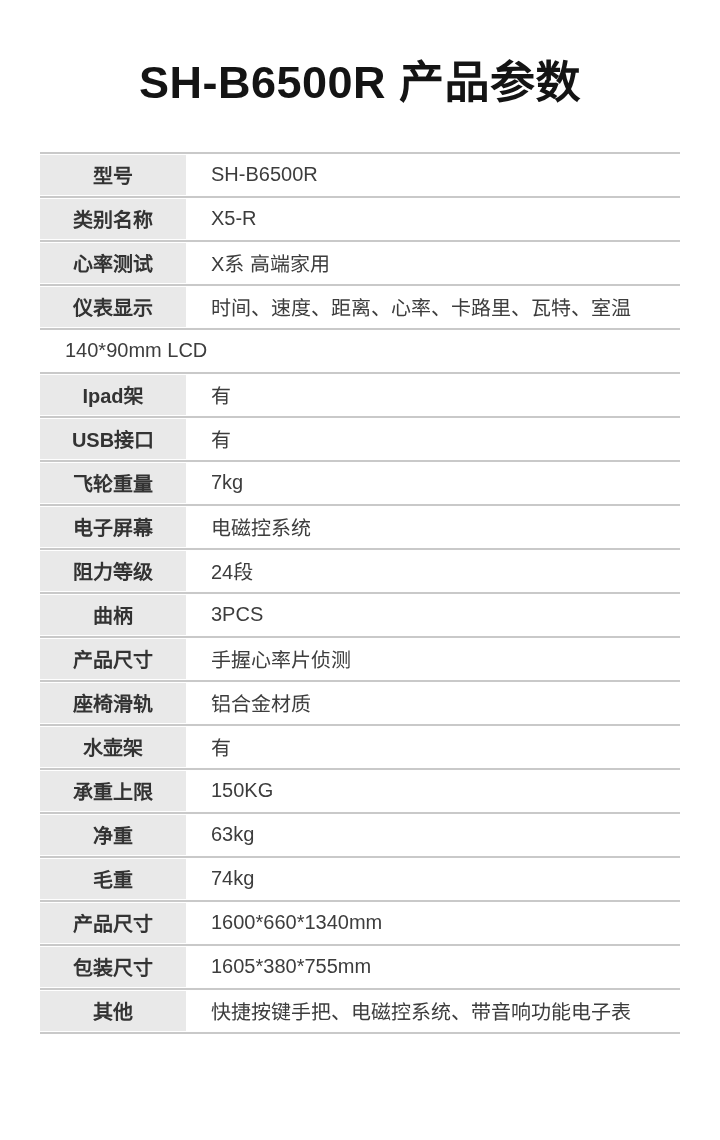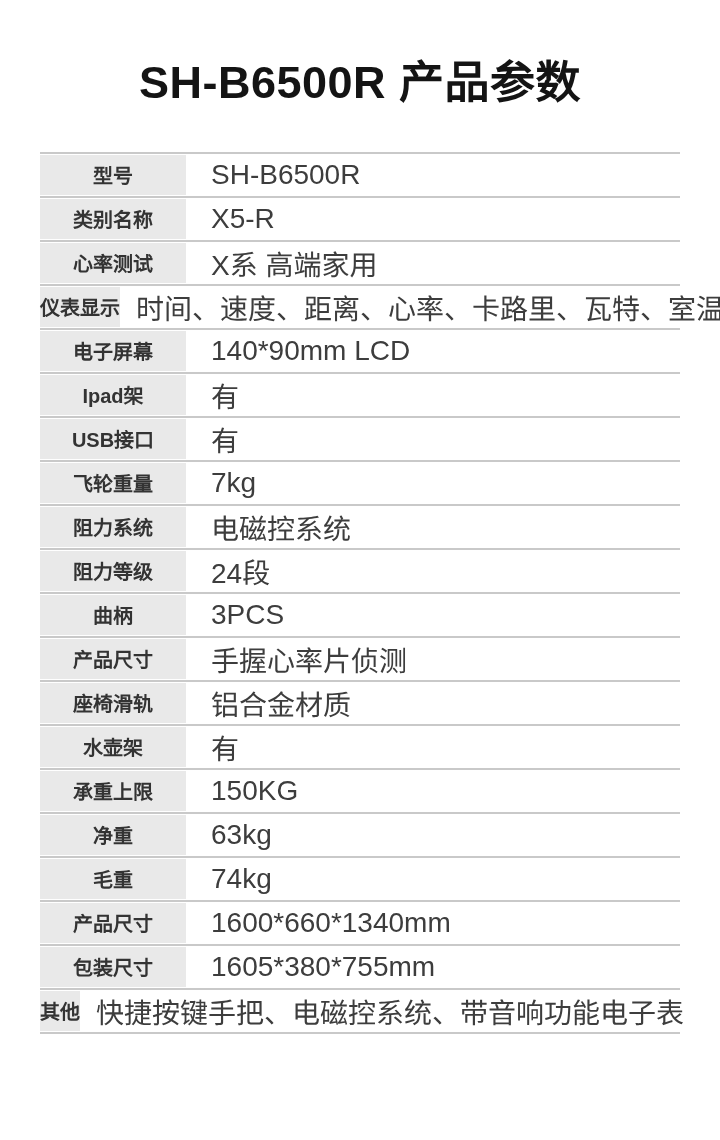--- a/index.html
+++ b/index.html
@@ -51,21 +51,21 @@
   }
   .col-gap {
     width: 9px;
     background: #ffffff;
   }
   .cell.value {
     flex: 1;
     display: flex;
     align-items: center;
     padding-left: 16px;
-    font-size: 28px;
+    font-size: 20px;
     font-weight: 400;
     color: var(--value-text);
     white-space: nowrap;
   }
 </style>
 </head>
 <body>
 
 <div class="page">
   <h1 class="title">SH-B6500R 产品参数</h1>
@@ -89,21 +89,20 @@
     <div class="cell value">X系 高端家用</div>
   </div>
 
   <div class="row">
     <div class="cell label">仪表显示</div>
     <div class="col-gap"></div>
     <div class="cell value">时间、速度、距离、心率、卡路里、瓦特、室温</div>
   </div>
 
   <div class="row">
-    <div class="cell label">电子屏幕</div>
     <div class="col-gap"></div>
     <div class="cell value">140*90mm LCD</div>
   </div>
 
   <div class="row">
     <div class="cell label">Ipad架</div>
     <div class="col-gap"></div>
     <div class="cell value">有</div>
   </div>
 
@@ -113,21 +112,21 @@
     <div class="cell value">有</div>
   </div>
 
   <div class="row">
     <div class="cell label">飞轮重量</div>
     <div class="col-gap"></div>
     <div class="cell value">7kg</div>
   </div>
 
   <div class="row">
-    <div class="cell label">阻力系统</div>
+    <div class="cell label">电子屏幕</div>
     <div class="col-gap"></div>
     <div class="cell value">电磁控系统</div>
   </div>
 
   <div class="row">
     <div class="cell label">阻力等级</div>
     <div class="col-gap"></div>
     <div class="cell value">24段</div>
   </div>
 

